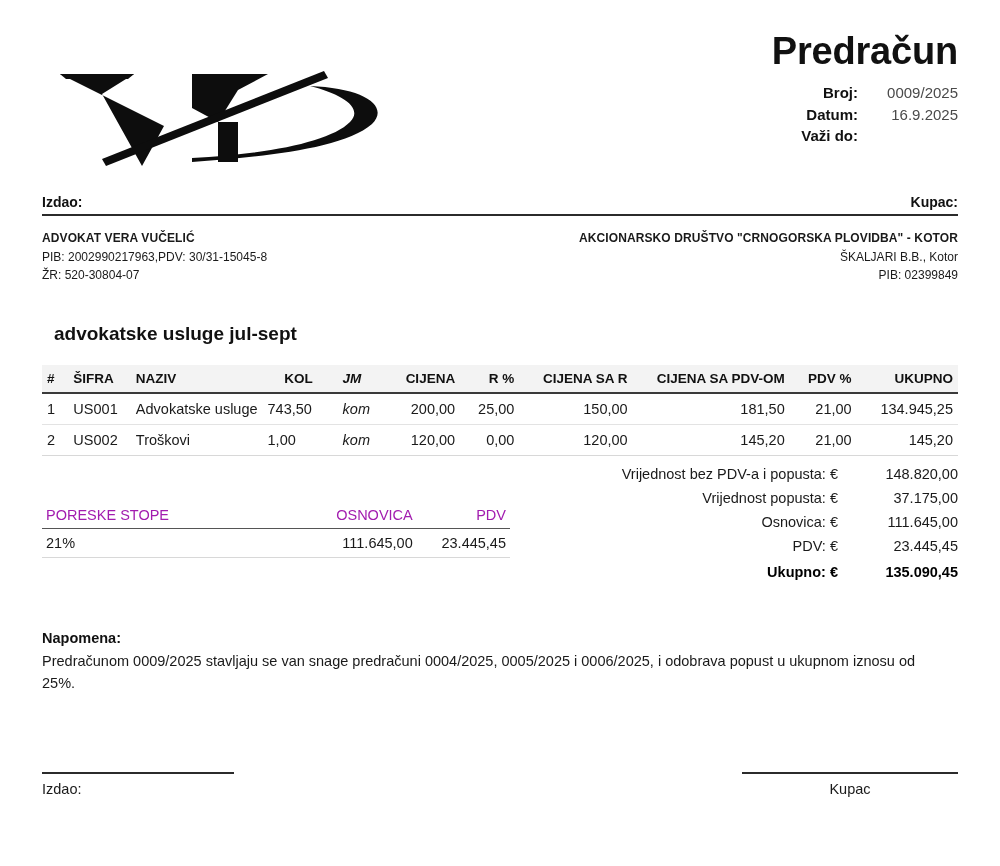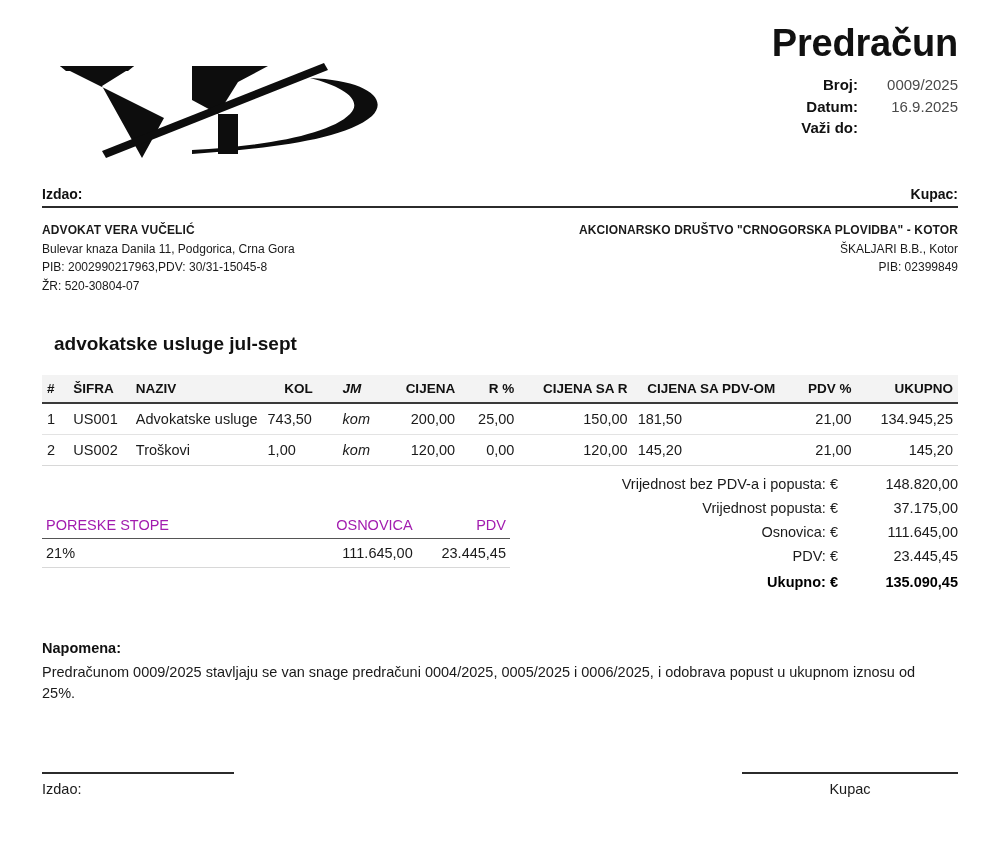--- a/index.html
+++ b/index.html
@@ -13,21 +13,21 @@
     height: 866px;
     font-family: "Liberation Sans", sans-serif;
     color: #1a1a1a;
     -webkit-font-smoothing: antialiased;
   }
   .page {
     position: relative;
     width: 1000px;
     height: 758px;
     box-sizing: border-box;
-    padding: 0 42px;
+    padding: 8px 42px;
   }
 
   
   .doc-head {
     display: flex;
     align-items: flex-start;
     justify-content: space-between;
     padding-top: 18px;
     height: 160px;
     box-sizing: border-box;
@@ -133,21 +133,21 @@
   table.items tbody tr:last-child td { border-bottom: 1px solid #d8d8d8; }
 
   .c-idx    { width: 22px;  text-align: left;  }
   .c-sifra  { width: 58px;  text-align: left;  }
   .c-naziv  { text-align: left; }
   .c-kol    { width: 74px;  }
   .c-jm     { width: 42px;  text-align: left; padding-left: 8px !important; font-style: italic; }
   .c-cijena { width: 78px;  text-align: right; }
   .c-r      { width: 58px;  text-align: right; }
   .c-sar    { width: 116px; text-align: right; }
-  .c-pdvom  { width: 160px; }
+  .c-pdvom  { width: 160px; text-align: right; }
   .c-pdvp   { width: 66px;  text-align: right; }
   .c-ukupno { width: 104px; text-align: right; }
 
   
   .summary {
     display: flex;
     justify-content: space-between;
     align-items: flex-start;
     margin-top: 4px;
   }
@@ -263,21 +263,20 @@
 
   <div class="parties">
     <div class="parties-head">
       <span>Izdao:</span>
       <span>Kupac:</span>
     </div>
 
     <div class="parties-body">
       <div class="party left">
         <div class="party-name">ADVOKAT VERA VUČELIĆ</div>
-        <div>Bulevar knaza Danila 11, Podgorica, Crna Gora</div>
         <div>PIB: 2002990217963,PDV: 30/31-15045-8</div>
         <div>ŽR: 520-30804-07</div>
       </div>
 
       <div class="party right">
         <div class="party-name">AKCIONARSKO DRUŠTVO "CRNOGORSKA PLOVIDBA" - KOTOR</div>
         <div>ŠKALJARI B.B., Kotor</div>
         <div>PIB: 02399849</div>
       </div>
     </div>

